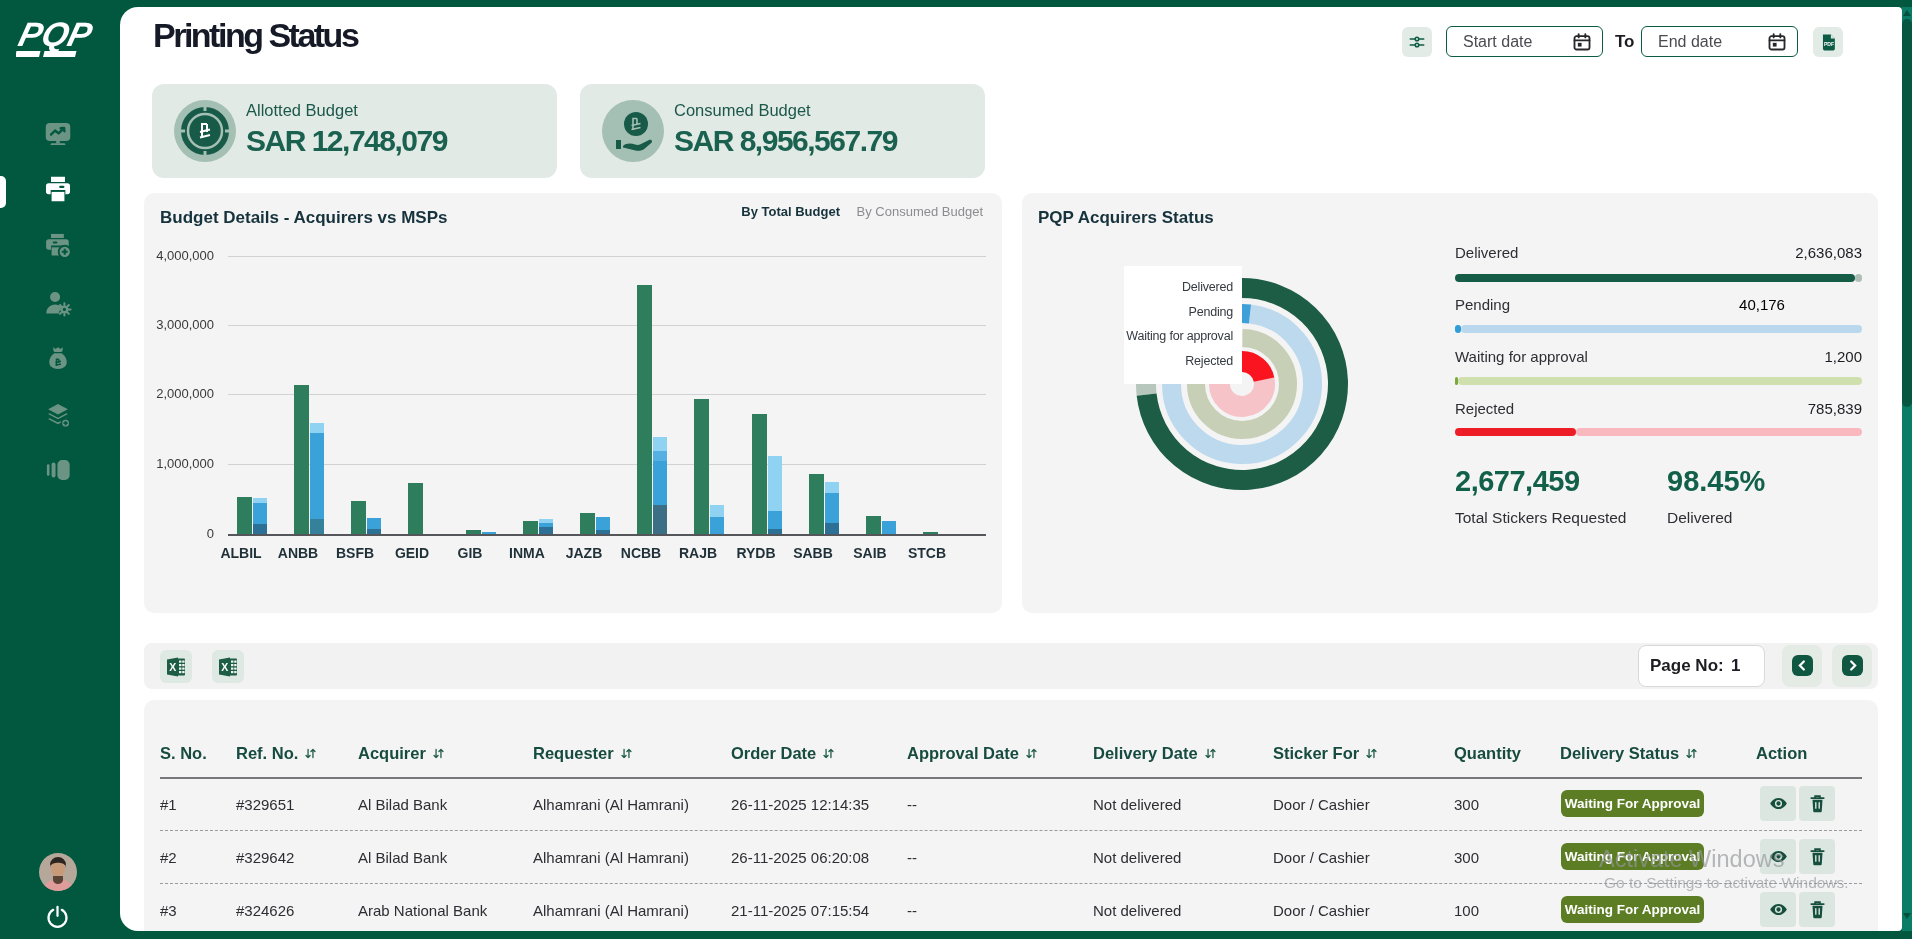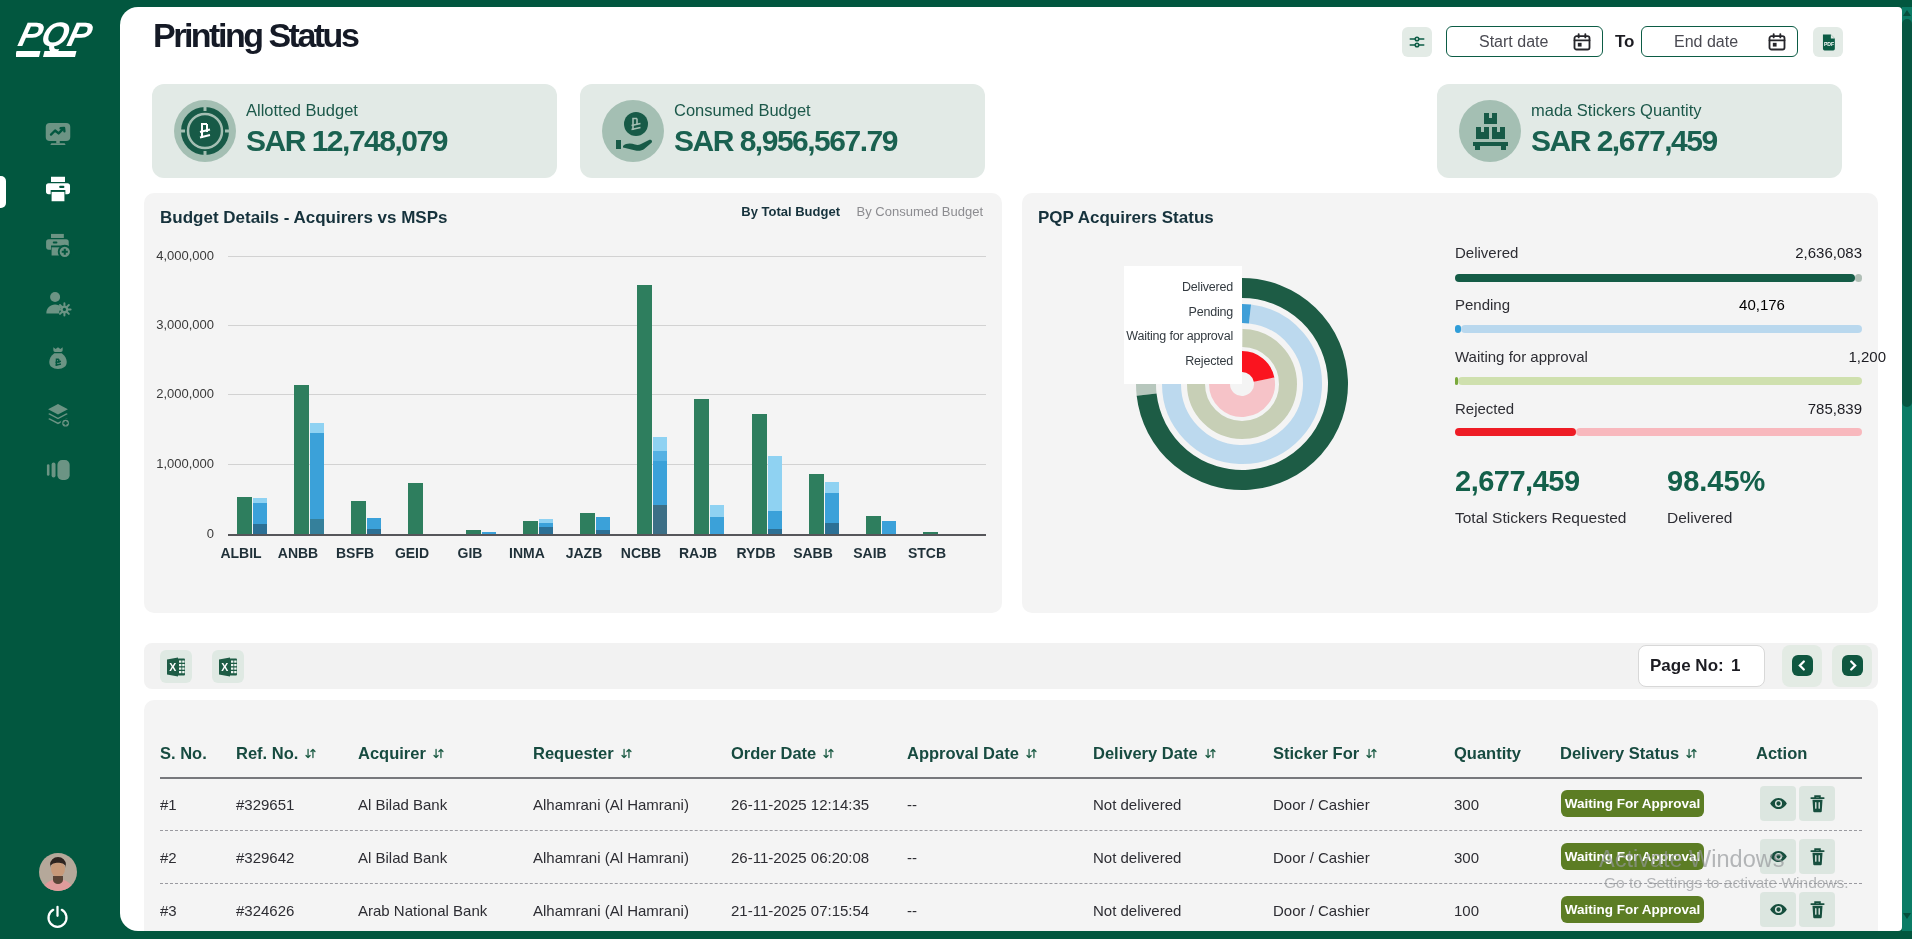--- a/index.html
+++ b/index.html
@@ -12,21 +12,21 @@
   .navicon { position:absolute; left:44px; width:28px; height:28px; }
   
   #main { position:absolute; left:120px; top:7px; width:1782px; height:924px;
           background:#ffffff; border-radius:18px 4px 4px 18px; }
   h1.title { position:absolute; left:33px; top:9px; font-size:34px; font-weight:bold;
              color:#151a26; letter-spacing:-2.5px; }
   
   .hbtn { position:absolute; width:30px; height:30px; background:#e3ebe6; border-radius:6px;
           display:flex; align-items:center; justify-content:center; }
   .dateinput { position:absolute; top:19px; width:157px; height:31px; background:#fff;
-               border:1px solid #0c5c45; border-radius:6px; display:flex; align-items:center;padding-left:16px; }
+               border:1px solid #0c5c45; border-radius:6px; display:flex; align-items:center; }
   .dateinput span { margin-left:16px; font-size:16px; color:#4a4a52; }
   .dateinput svg { position:absolute; right:10px; top:5px; }
   
   .card { position:absolute; top:77px; width:405px; height:94px; background:#e2eae6; border-radius:12px; }
   .card .circ { position:absolute; left:22px; top:16px; width:62px; height:62px; border-radius:50%;
                 background:#a4bfb3; display:flex; align-items:center; justify-content:center; }
   .card .lbl { position:absolute; left:94px; top:17px; font-size:16.5px; color:#1c584a; }
   .card .val { position:absolute; left:94px; top:40px; font-size:30px; font-weight:bold; color:#1a6150; letter-spacing:-1.5px;}
   
   .panel { position:absolute; top:186px; height:420px; background:#f4f4f4; border-radius:10px; }
@@ -200,37 +200,20 @@
           <circle cx="34" cy="24" r="12" fill="#175a47"></circle>
           <g stroke="#a4bfb3" stroke-width="1.6" fill="none">
             <path d="M31 30 V18.5 l4 0 M35 18.5 v6"></path>
             <path d="M29.5 25.5 l9 -2 M29.5 29.5 l9 -2"></path>
           </g>
           <path d="M14 40 h5 v9 h-5 z M21 46 c3 -3 8 -3 12 -1.5 c2 0.8 4 0.5 6 -0.5 l8 -4 c2 -1 4 1 2.5 2.8 l-7 6 c-2.5 2 -6 2.5 -9 1.7 l-12.5 -3 z" fill="#175a47"></path>
         </svg>
       </div>
       <div class="lbl">Consumed Budget</div>
       <div class="val">SAR 8,956,567.79</div>
-    </div>
-    <div class="card" style="left:1317px;">
-      <div class="circ">
-        <svg width="62" height="62" viewBox="0 0 62 62" fill="#175a47">
-          <rect x="25" y="13" width="13" height="11"></rect>
-            <rect x="30" y="13" width="3" height="5" fill="#a4bfb3"></rect>
-          <rect x="17" y="27" width="13" height="12"></rect>
-            <rect x="22" y="27" width="3" height="5" fill="#a4bfb3"></rect>
-          <rect x="33" y="27" width="13" height="12"></rect>
-            <rect x="38" y="27" width="3" height="5" fill="#a4bfb3"></rect>
-          <rect x="14" y="42" width="35" height="4"></rect>
-          <rect x="16" y="46" width="5" height="4"></rect>
-            <rect x="42" y="46" width="5" height="4"></rect>
-        </svg>
-      </div>
-      <div class="lbl">mada Stickers Quantity</div>
-      <div class="val">SAR 2,677,459</div>
     </div>
 
     <div class="panel" id="budgetpanel" style="left:24px;width:858px;">
       <div class="ptitle">Budget Details - Acquirers vs MSPs</div>
       <div class="abs" style="right:162px;top:11px;font-size:13px;font-weight:bold;color:#16323c;white-space:nowrap;">By Total Budget</div>
       <div class="abs" style="right:19px;top:11px;font-size:13px;color:#8c8c90;white-space:nowrap;text-align:right;">By Consumed Budget</div>
       <div id="chart">
           <div class="abs" style="left:0;top:0;width:858px;height:420px;">
             <div class="abs" style="left:84px;top:63px;width:758px;height:1px;background:#d2d2d2;"></div>
             <div class="abs" style="left:0;top:55px;width:70px;text-align:right;font-size:13px;color:#3a3a3a;">4,000,000</div>
@@ -320,21 +303,21 @@
       <div id="legend">
           <div class="abs" style="left:433px;top:51px;font-size:15px;color:#2e2e34;">Delivered</div>
           <div class="abs" style="left:640px;top:51px;width:200px;text-align:right;font-size:15px;color:#1c1c22;">2,636,083</div>
           <div class="abs" style="left:433px;top:81px;width:400px;height:8px;background:#145c46;border-radius:4px;"></div>
           <div class="abs" style="left:833px;top:81px;width:7px;height:8px;background:#b0bfb6;border-radius:4px;"></div>
           <div class="abs" style="left:433px;top:103px;font-size:15px;color:#2e2e34;">Pending</div>
           <div class="abs" style="left:640px;top:103px;width:200px;text-align:center;font-size:15px;color:#000000;">40,176</div>
           <div class="abs" style="left:433px;top:131.5px;width:6px;height:8px;background:#2f9dd8;border-radius:4px;"></div>
           <div class="abs" style="left:439px;top:131.5px;width:401px;height:8px;background:#b9d8ee;border-radius:4px;"></div>
           <div class="abs" style="left:433px;top:155px;font-size:15px;color:#2e2e34;">Waiting for approval</div>
-          <div class="abs" style="left:664px;top:155px;width:200px;text-align:right;font-size:15px;color:#1c1c22;">1,200</div>
+          <div class="abs" style="left:640px;top:155px;width:200px;text-align:right;font-size:15px;color:#1c1c22;">1,200</div>
           <div class="abs" style="left:433px;top:183.5px;width:3px;height:8px;background:#7aa93c;border-radius:4px;"></div>
           <div class="abs" style="left:436px;top:183.5px;width:404px;height:8px;background:#cfe0ae;border-radius:4px;"></div>
           <div class="abs" style="left:433px;top:207px;font-size:15px;color:#2e2e34;">Rejected</div>
           <div class="abs" style="left:640px;top:207px;width:200px;text-align:right;font-size:15px;color:#1c1c22;">785,839</div>
           <div class="abs" style="left:433px;top:235px;width:121px;height:8px;background:#ee1c25;border-radius:4px;"></div>
           <div class="abs" style="left:554px;top:235px;width:286px;height:8px;background:#f8b8bd;border-radius:4px;"></div>
           <div class="abs" style="left:433px;top:272px;font-size:29px;font-weight:bold;color:#13604a;letter-spacing:-0.5px;">2,677,459</div>
           <div class="abs" style="left:433px;top:316px;font-size:15.5px;color:#2e2e34;">Total Stickers Requested</div>
           <div class="abs" style="left:645px;top:272px;font-size:29px;font-weight:bold;color:#13604a;">98.45%</div>
           <div class="abs" style="left:645px;top:316px;font-size:15.5px;color:#2e2e34;">Delivered</div>

